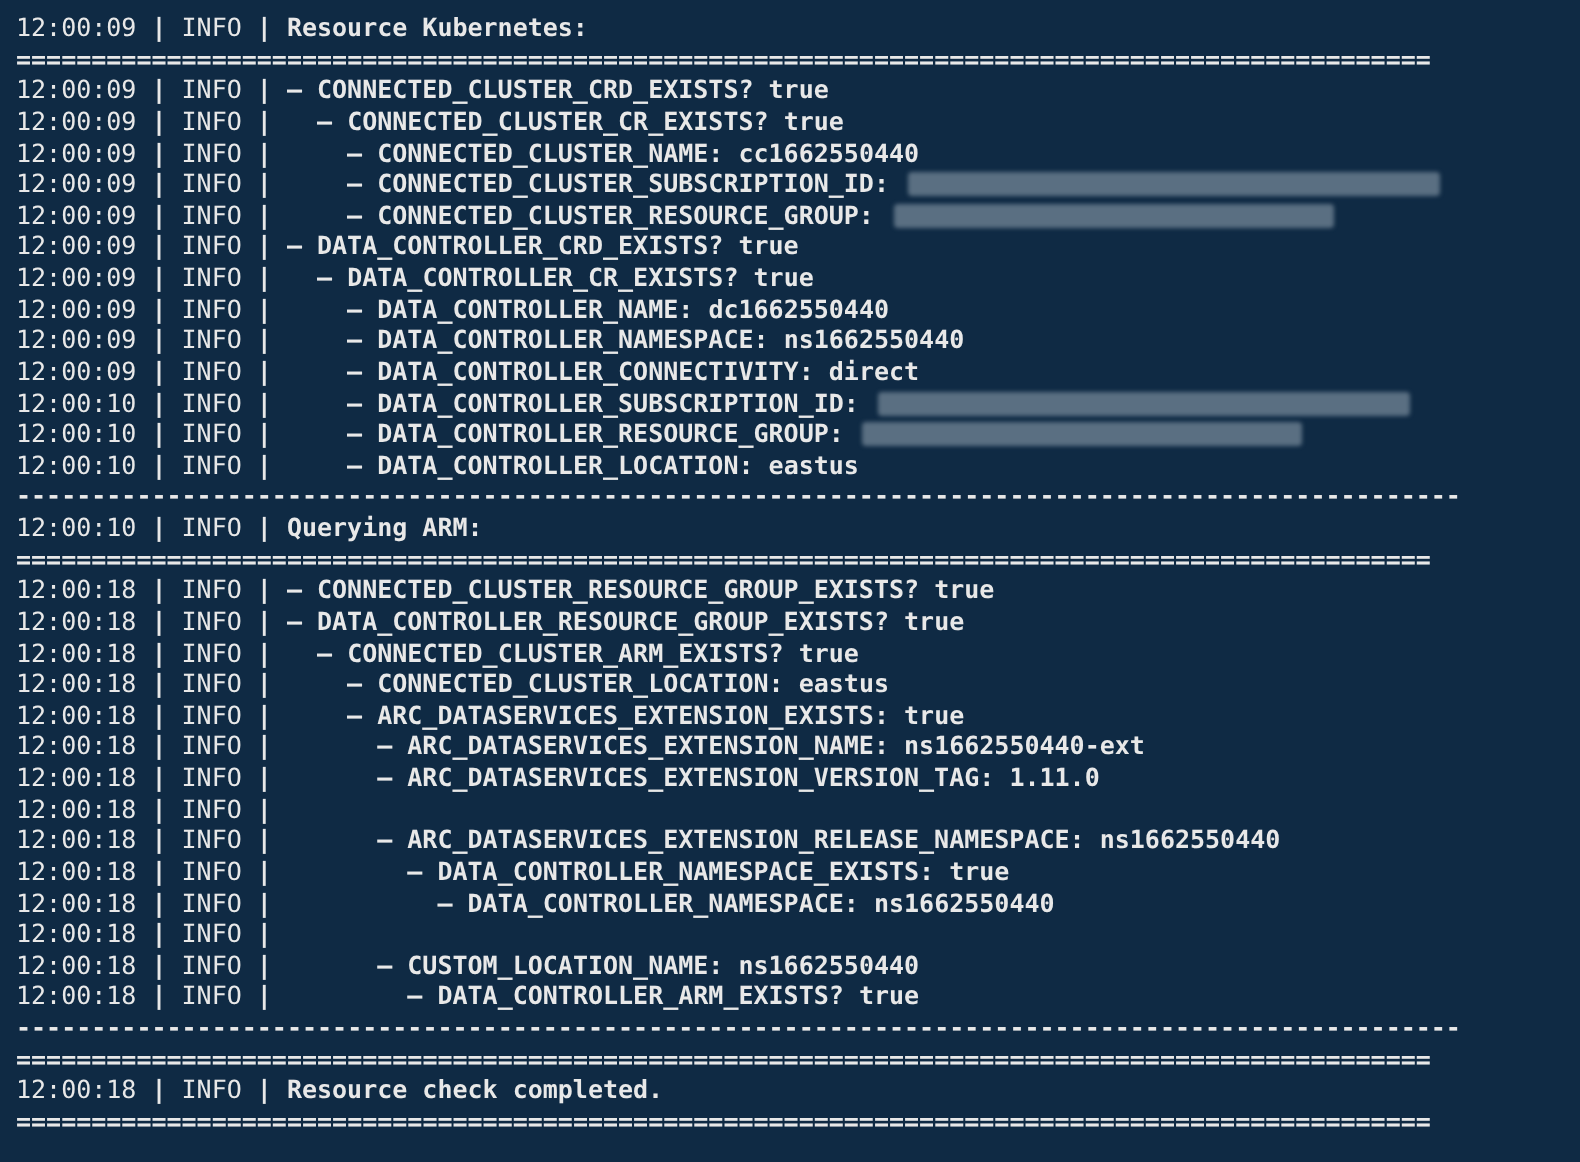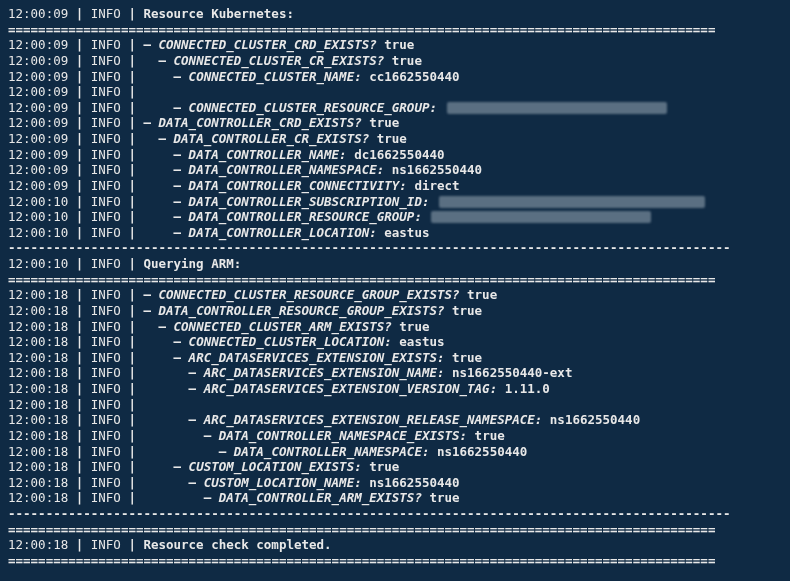--- a/index.html
+++ b/index.html
@@ -20,21 +20,21 @@
   .row {
     white-space: pre;
     display: flex;
   }
   .ts    { display:inline-block; min-width: 9ch; font-weight: 400; }            
   .pipe  { display:inline-block; font-weight: 700; }
   .lvl   { display:inline-block; min-width: 5ch; padding-left: 1ch; font-weight: 400; } 
   .msgcell { padding-left: 1ch; font-weight: 700; }
   .indent { display:inline-block; }
   .dash   { font-weight: 700; }
-  .label  { font-weight: 700; font-style: italic; }
+  .label  { font-weight: 700; }
   .value  { font-weight: 700; }
   .hr-double,
   .hr-single {
     white-space: pre;
     font-weight: 700;
     overflow: hidden;
   }
   .redact {
     display: inline-block;
     vertical-align: -2px;
@@ -47,21 +47,21 @@
 </style>
 </head>
 <body>
 
 <div class="term" id="term">
     <div class="row"><span class="ts">12:00:09</span><span class="pipe">|</span><span class="lvl">INFO</span><span class="pipe">|</span><span class="msgcell">Resource Kubernetes:</span></div>
     <div class="hr-double">==============================================================================================</div>
     <div class="row"><span class="ts">12:00:09</span><span class="pipe">|</span><span class="lvl">INFO</span><span class="pipe">|</span><span class="msgcell"><span class="indent"></span><span class="dash">– </span><span class="label">CONNECTED_CLUSTER_CRD_EXISTS?</span><span> </span><span class="value">true</span></span></div>
     <div class="row"><span class="ts">12:00:09</span><span class="pipe">|</span><span class="lvl">INFO</span><span class="pipe">|</span><span class="msgcell"><span class="indent">  </span><span class="dash">– </span><span class="label">CONNECTED_CLUSTER_CR_EXISTS?</span><span> </span><span class="value">true</span></span></div>
     <div class="row"><span class="ts">12:00:09</span><span class="pipe">|</span><span class="lvl">INFO</span><span class="pipe">|</span><span class="msgcell"><span class="indent">    </span><span class="dash">– </span><span class="label">CONNECTED_CLUSTER_NAME:</span><span> </span><span class="value">cc1662550440</span></span></div>
-    <div class="row"><span class="ts">12:00:09</span><span class="pipe">|</span><span class="lvl">INFO</span><span class="pipe">|</span></div>
+    <div class="row"><span class="ts">12:00:09</span><span class="pipe">|</span><span class="lvl">INFO</span><span class="pipe">|</span><span class="msgcell"><span class="indent">    </span><span class="dash">– </span><span class="label">CONNECTED_CLUSTER_SUBSCRIPTION_ID:</span><span> </span><span class="redact" style="width:266px"></span></span></div>
     <div class="row"><span class="ts">12:00:09</span><span class="pipe">|</span><span class="lvl">INFO</span><span class="pipe">|</span><span class="msgcell"><span class="indent">    </span><span class="dash">– </span><span class="label">CONNECTED_CLUSTER_RESOURCE_GROUP:</span><span> </span><span class="redact" style="width:220px"></span></span></div>
     <div class="row"><span class="ts">12:00:09</span><span class="pipe">|</span><span class="lvl">INFO</span><span class="pipe">|</span><span class="msgcell"><span class="indent"></span><span class="dash">– </span><span class="label">DATA_CONTROLLER_CRD_EXISTS?</span><span> </span><span class="value">true</span></span></div>
     <div class="row"><span class="ts">12:00:09</span><span class="pipe">|</span><span class="lvl">INFO</span><span class="pipe">|</span><span class="msgcell"><span class="indent">  </span><span class="dash">– </span><span class="label">DATA_CONTROLLER_CR_EXISTS?</span><span> </span><span class="value">true</span></span></div>
     <div class="row"><span class="ts">12:00:09</span><span class="pipe">|</span><span class="lvl">INFO</span><span class="pipe">|</span><span class="msgcell"><span class="indent">    </span><span class="dash">– </span><span class="label">DATA_CONTROLLER_NAME:</span><span> </span><span class="value">dc1662550440</span></span></div>
     <div class="row"><span class="ts">12:00:09</span><span class="pipe">|</span><span class="lvl">INFO</span><span class="pipe">|</span><span class="msgcell"><span class="indent">    </span><span class="dash">– </span><span class="label">DATA_CONTROLLER_NAMESPACE:</span><span> </span><span class="value">ns1662550440</span></span></div>
     <div class="row"><span class="ts">12:00:09</span><span class="pipe">|</span><span class="lvl">INFO</span><span class="pipe">|</span><span class="msgcell"><span class="indent">    </span><span class="dash">– </span><span class="label">DATA_CONTROLLER_CONNECTIVITY:</span><span> </span><span class="value">direct</span></span></div>
     <div class="row"><span class="ts">12:00:10</span><span class="pipe">|</span><span class="lvl">INFO</span><span class="pipe">|</span><span class="msgcell"><span class="indent">    </span><span class="dash">– </span><span class="label">DATA_CONTROLLER_SUBSCRIPTION_ID:</span><span> </span><span class="redact" style="width:266px"></span></span></div>
     <div class="row"><span class="ts">12:00:10</span><span class="pipe">|</span><span class="lvl">INFO</span><span class="pipe">|</span><span class="msgcell"><span class="indent">    </span><span class="dash">– </span><span class="label">DATA_CONTROLLER_RESOURCE_GROUP:</span><span> </span><span class="redact" style="width:220px"></span></span></div>
     <div class="row"><span class="ts">12:00:10</span><span class="pipe">|</span><span class="lvl">INFO</span><span class="pipe">|</span><span class="msgcell"><span class="indent">    </span><span class="dash">– </span><span class="label">DATA_CONTROLLER_LOCATION:</span><span> </span><span class="value">eastus</span></span></div>
     <div class="hr-single">------------------------------------------------------------------------------------------------</div>
@@ -71,20 +71,20 @@
     <div class="row"><span class="ts">12:00:18</span><span class="pipe">|</span><span class="lvl">INFO</span><span class="pipe">|</span><span class="msgcell"><span class="indent"></span><span class="dash">– </span><span class="label">DATA_CONTROLLER_RESOURCE_GROUP_EXISTS?</span><span> </span><span class="value">true</span></span></div>
     <div class="row"><span class="ts">12:00:18</span><span class="pipe">|</span><span class="lvl">INFO</span><span class="pipe">|</span><span class="msgcell"><span class="indent">  </span><span class="dash">– </span><span class="label">CONNECTED_CLUSTER_ARM_EXISTS?</span><span> </span><span class="value">true</span></span></div>
     <div class="row"><span class="ts">12:00:18</span><span class="pipe">|</span><span class="lvl">INFO</span><span class="pipe">|</span><span class="msgcell"><span class="indent">    </span><span class="dash">– </span><span class="label">CONNECTED_CLUSTER_LOCATION:</span><span> </span><span class="value">eastus</span></span></div>
     <div class="row"><span class="ts">12:00:18</span><span class="pipe">|</span><span class="lvl">INFO</span><span class="pipe">|</span><span class="msgcell"><span class="indent">    </span><span class="dash">– </span><span class="label">ARC_DATASERVICES_EXTENSION_EXISTS:</span><span> </span><span class="value">true</span></span></div>
     <div class="row"><span class="ts">12:00:18</span><span class="pipe">|</span><span class="lvl">INFO</span><span class="pipe">|</span><span class="msgcell"><span class="indent">      </span><span class="dash">– </span><span class="label">ARC_DATASERVICES_EXTENSION_NAME:</span><span> </span><span class="value">ns1662550440-ext</span></span></div>
     <div class="row"><span class="ts">12:00:18</span><span class="pipe">|</span><span class="lvl">INFO</span><span class="pipe">|</span><span class="msgcell"><span class="indent">      </span><span class="dash">– </span><span class="label">ARC_DATASERVICES_EXTENSION_VERSION_TAG:</span><span> </span><span class="value">1.11.0</span></span></div>
     <div class="row"><span class="ts">12:00:18</span><span class="pipe">|</span><span class="lvl">INFO</span><span class="pipe">|</span></div>
     <div class="row"><span class="ts">12:00:18</span><span class="pipe">|</span><span class="lvl">INFO</span><span class="pipe">|</span><span class="msgcell"><span class="indent">      </span><span class="dash">– </span><span class="label">ARC_DATASERVICES_EXTENSION_RELEASE_NAMESPACE:</span><span> </span><span class="value">ns1662550440</span></span></div>
     <div class="row"><span class="ts">12:00:18</span><span class="pipe">|</span><span class="lvl">INFO</span><span class="pipe">|</span><span class="msgcell"><span class="indent">        </span><span class="dash">– </span><span class="label">DATA_CONTROLLER_NAMESPACE_EXISTS:</span><span> </span><span class="value">true</span></span></div>
     <div class="row"><span class="ts">12:00:18</span><span class="pipe">|</span><span class="lvl">INFO</span><span class="pipe">|</span><span class="msgcell"><span class="indent">          </span><span class="dash">– </span><span class="label">DATA_CONTROLLER_NAMESPACE:</span><span> </span><span class="value">ns1662550440</span></span></div>
-    <div class="row"><span class="ts">12:00:18</span><span class="pipe">|</span><span class="lvl">INFO</span><span class="pipe">|</span><span class="msgcell"><span class="indent">    </span><span class="dash">– </span><span class="label">CUSTOM_LOCATION_EXISTS:</span><span> </span><span class="value">true</span></span></div>
+    <div class="row"><span class="ts">12:00:18</span><span class="pipe">|</span><span class="lvl">INFO</span><span class="pipe">|</span></div>
     <div class="row"><span class="ts">12:00:18</span><span class="pipe">|</span><span class="lvl">INFO</span><span class="pipe">|</span><span class="msgcell"><span class="indent">      </span><span class="dash">– </span><span class="label">CUSTOM_LOCATION_NAME:</span><span> </span><span class="value">ns1662550440</span></span></div>
     <div class="row"><span class="ts">12:00:18</span><span class="pipe">|</span><span class="lvl">INFO</span><span class="pipe">|</span><span class="msgcell"><span class="indent">        </span><span class="dash">– </span><span class="label">DATA_CONTROLLER_ARM_EXISTS?</span><span> </span><span class="value">true</span></span></div>
     <div class="hr-single">------------------------------------------------------------------------------------------------</div>
     <div class="hr-double">==============================================================================================</div>
     <div class="row"><span class="ts">12:00:18</span><span class="pipe">|</span><span class="lvl">INFO</span><span class="pipe">|</span><span class="msgcell">Resource check completed.</span></div>
     <div class="hr-double">==============================================================================================</div>
   </div>
 
 </body></html>

